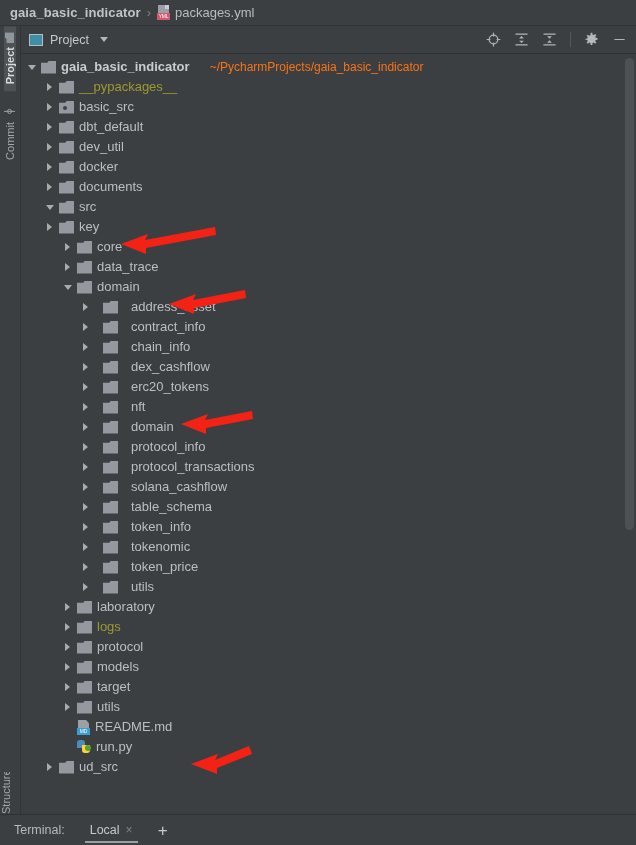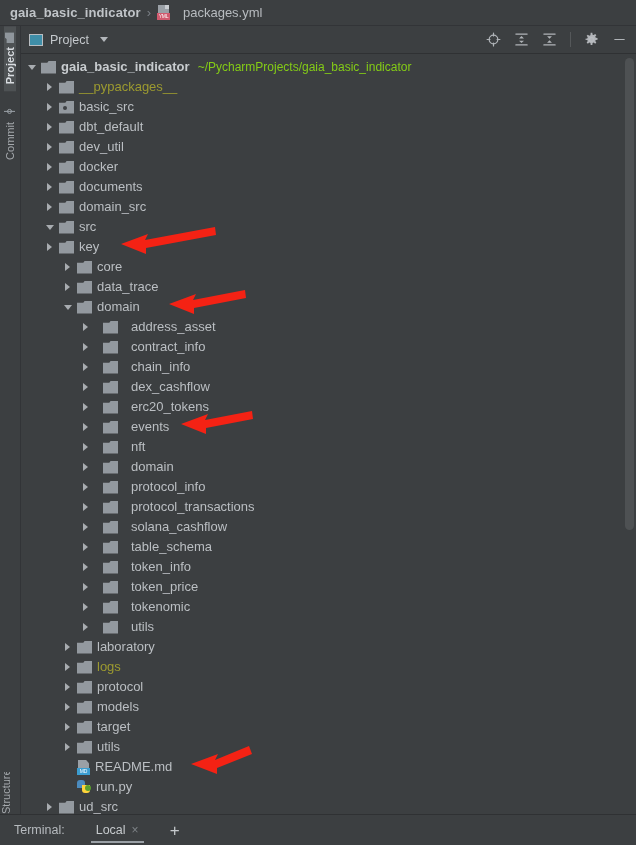--- a/index.html
+++ b/index.html
@@ -22,21 +22,21 @@
     background: #3c3f41;
     display: flex; align-items: center;
     padding-left: 10px;
     border-bottom: 1px solid #323437;
   }
   .bc-project {
     color: #c0c4c8; font-size: 13px; font-weight: bold;
     letter-spacing: .1px;
   }
   .bc-sep { color: #7a7f85; font-size: 13px; margin: 0 6px; }
-  .bc-file { color: #b8bcc0; font-size: 13px; margin-left: 8px; }
+  .bc-file { color: #b8bcc0; font-size: 13px; }
 
   
   .icon-yml {
     position: relative; width: 13px; height: 15px;
     margin-right: 5px; flex: 0 0 13px;
   }
   .icon-yml .sheet {
     position: absolute; left: 1px; top: 0; width: 11px; height: 14px;
     background: #9aa0a6;
     clip-path: polygon(0 0, 70% 0, 100% 26%, 100% 100%, 0 100%);
@@ -155,21 +155,21 @@
     position: absolute; inset: 0; background: #93999f;
     clip-path: polygon(0 17%, 42% 17%, 53% 0, 100% 0, 100% 100%, 0 100%);
   }
   .folder.src .fdot {
     position: absolute; left: 4px; top: 5px; width: 4px; height: 4px;
     border-radius: 50%; background: #3f4245;
   }
   .label { color: #bbbfc3; }
   .label.bold { font-weight: bold; color: #c8cccf; }
   .label.excluded { color: #9c9a30; }
-  .path-hint { color: #84cc16; font-size: 12px; margin-left: 8px; }
+  .path-hint { color: #f97316; font-size: 12px; margin-left: 20px; }
 
   
   .icon-md { position: relative; width: 13px; height: 15px; flex: 0 0 13px; margin: 0 5px 0 3px; }
   .icon-md .sheet {
     position: absolute; left: 1px; top: 0; width: 11px; height: 14px;
     background: #9aa0a6;
     clip-path: polygon(0 0, 70% 0, 100% 26%, 100% 100%, 0 100%);
   }
   .icon-md .badge {
     position: absolute; left: 0; bottom: 0; width: 13px; height: 7px;
@@ -203,21 +203,21 @@
     background: #4e5153; border-radius: 5px;
   }
 
   
   .annot { position: absolute; pointer-events: none; }
 
   
   .term-bar {
     height: 31px; flex: 0 0 31px;
     background: #3c3f41; border-top: 1px solid #2f3133;
-    display: flex; align-items: center; padding-left: 14px; gap: 26px;
+    display: flex; align-items: center; padding-left: 14px; gap: 20px;
   }
   .term-label { color: #b6babe; font-size: 12.5px; }
   .term-tab {
     display: flex; align-items: center; gap: 6px;
     color: #c6cacd; font-size: 12.5px;
     padding: 4px 5px 5px 5px; position: relative;
   }
   .term-tab.active::after {
     content: ""; position: absolute; left: 0; right: 0; bottom: -1px;
     height: 2px; background: #9aa0a6;
@@ -365,29 +365,20 @@
               <span class="arrow">
                 <span class="tri"></span>
               </span>
               <span class="folder">
                 <span class="fbody"></span>
               </span>
               <span class="label">documents</span>
             </div>
             <div class="row i1">
               <span class="arrow">
-                <span class="tri"></span>
-              </span>
-              <span class="folder">
-                <span class="fbody"></span>
-              </span>
-              <span class="label">domain_src</span>
-            </div>
-            <div class="row i1">
-              <span class="arrow">
                 <span class="tri open"></span>
               </span>
               <span class="folder">
                 <span class="fbody"></span>
               </span>
               <span class="label">src</span>
             </div>
             <div class="row i1">
               <span class="arrow">
                 <span class="tri"></span>
@@ -469,29 +460,20 @@
               </span>
               <span class="label">erc20_tokens</span>
             </div>
             <div class="row i3">
               <span class="arrow">
                 <span class="tri"></span>
               </span>
               <span class="folder">
                 <span class="fbody"></span>
               </span>
-              <span class="label">events</span>
-            </div>
-            <div class="row i3">
-              <span class="arrow">
-                <span class="tri"></span>
-              </span>
-              <span class="folder">
-                <span class="fbody"></span>
-              </span>
               <span class="label">nft</span>
             </div>
             <div class="row i3">
               <span class="arrow">
                 <span class="tri"></span>
               </span>
               <span class="folder">
                 <span class="fbody"></span>
               </span>
               <span class="label">domain</span>
@@ -541,30 +523,30 @@
               </span>
               <span class="label">token_info</span>
             </div>
             <div class="row i3">
               <span class="arrow">
                 <span class="tri"></span>
               </span>
               <span class="folder">
                 <span class="fbody"></span>
               </span>
+              <span class="label">tokenomic</span>
+            </div>
+            <div class="row i3">
+              <span class="arrow">
+                <span class="tri"></span>
+              </span>
+              <span class="folder">
+                <span class="fbody"></span>
+              </span>
               <span class="label">token_price</span>
-            </div>
-            <div class="row i3">
-              <span class="arrow">
-                <span class="tri"></span>
-              </span>
-              <span class="folder">
-                <span class="fbody"></span>
-              </span>
-              <span class="label">tokenomic</span>
             </div>
             <div class="row i3">
               <span class="arrow">
                 <span class="tri"></span>
               </span>
               <span class="folder">
                 <span class="fbody"></span>
               </span>
               <span class="label">utils</span>
             </div>

